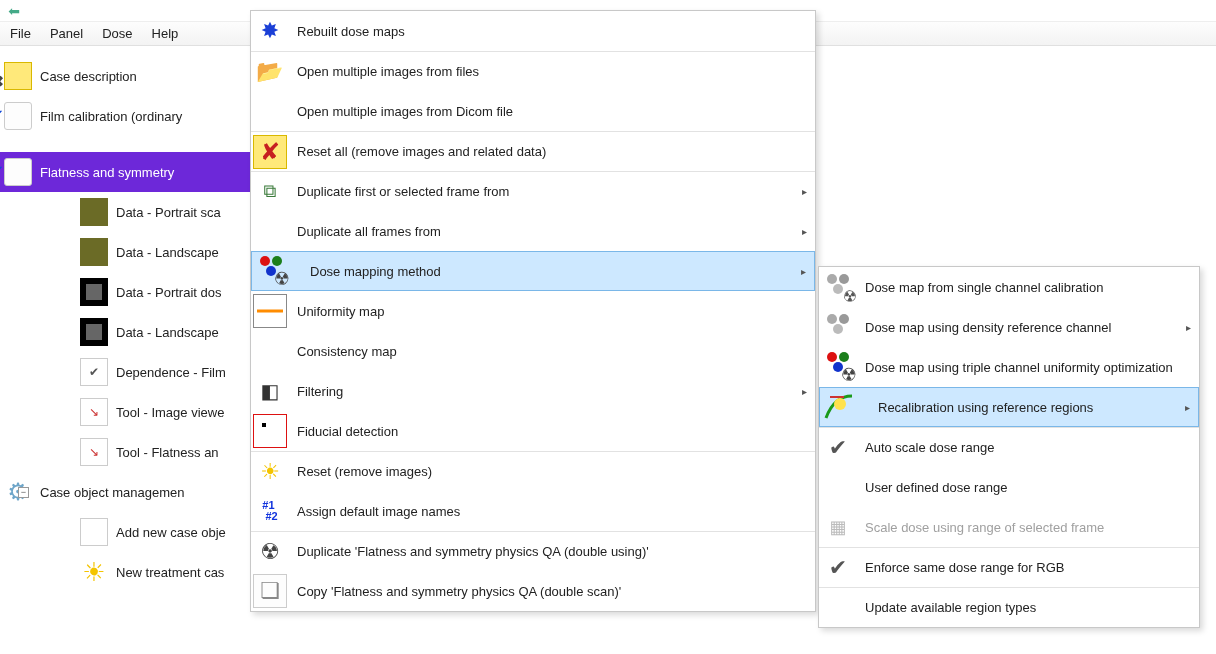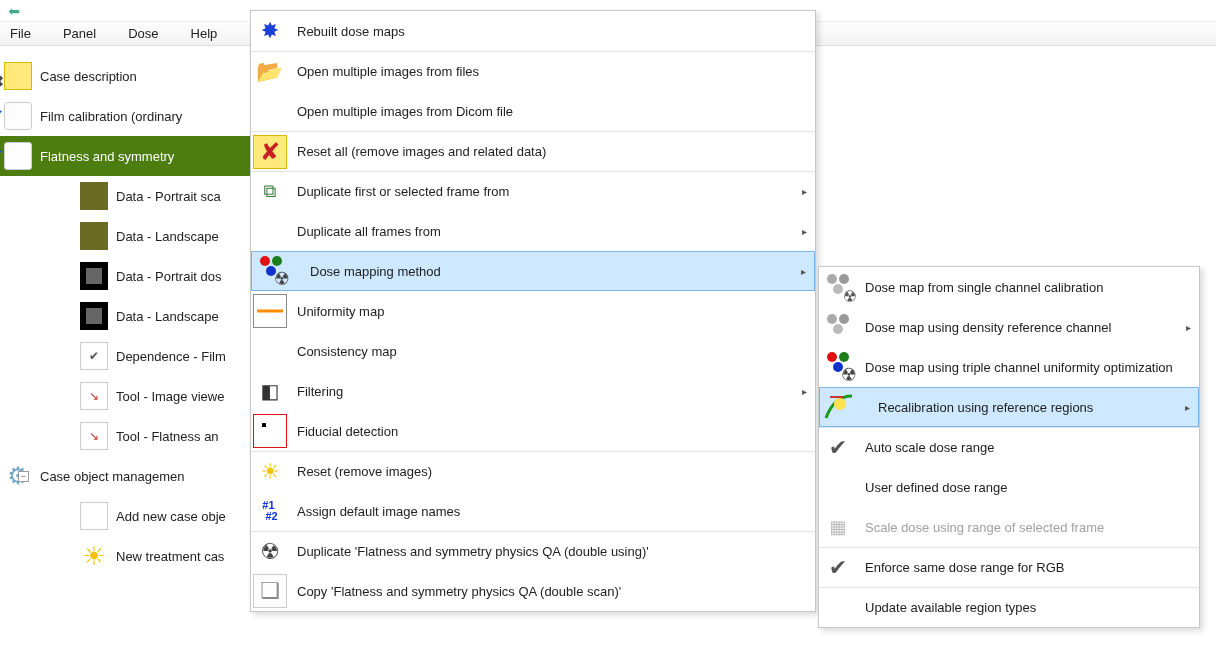--- a/index.html
+++ b/index.html
@@ -28,21 +28,21 @@
     color: #4a8;
     font-size: 14px;
   }
   .menubar {
     height: 24px;
     background: linear-gradient(#fdfdfd,#f3f3f3);
     border-bottom: 1px solid #e0e0e0;
     display: flex;
     align-items: center;
     padding: 0 6px;
-    gap: 24px;
+    gap: 11px;
   }
   .menubar .menu-item {
     padding: 2px 4px;
     cursor: default;
   }
   .tree {
     position: absolute;
     top: 50px;
     left: 0;
     width: 250px;
@@ -62,22 +62,23 @@
     left: 18px;
     width: 11px; height: 11px;
     border: 1px solid #999;
     background: #fff;
     font-size: 9px;
     line-height: 9px;
     text-align: center;
     color: #555;
   }
   .tree-row.selected {
-    background: #4d7c0f;
+    background: #6d28d9;
     color: #fff;
+    margin-top: 16px;
   }
   .tree-icon {
     width: 28px; height: 28px;
     margin-right: 8px;
     display: inline-flex;
     align-items: center;
     justify-content: center;
     flex-shrink: 0;
   }
   .tree-icon.yellowdoc {

